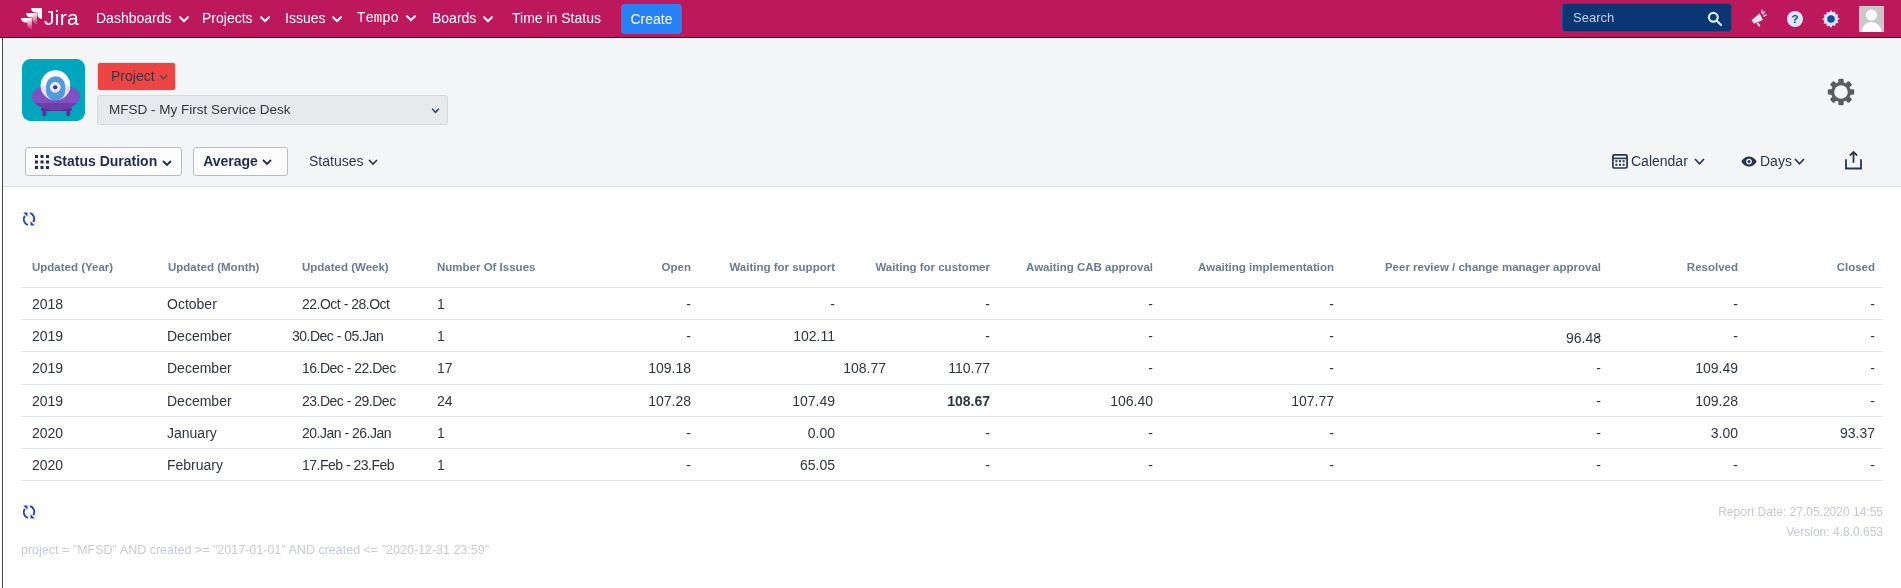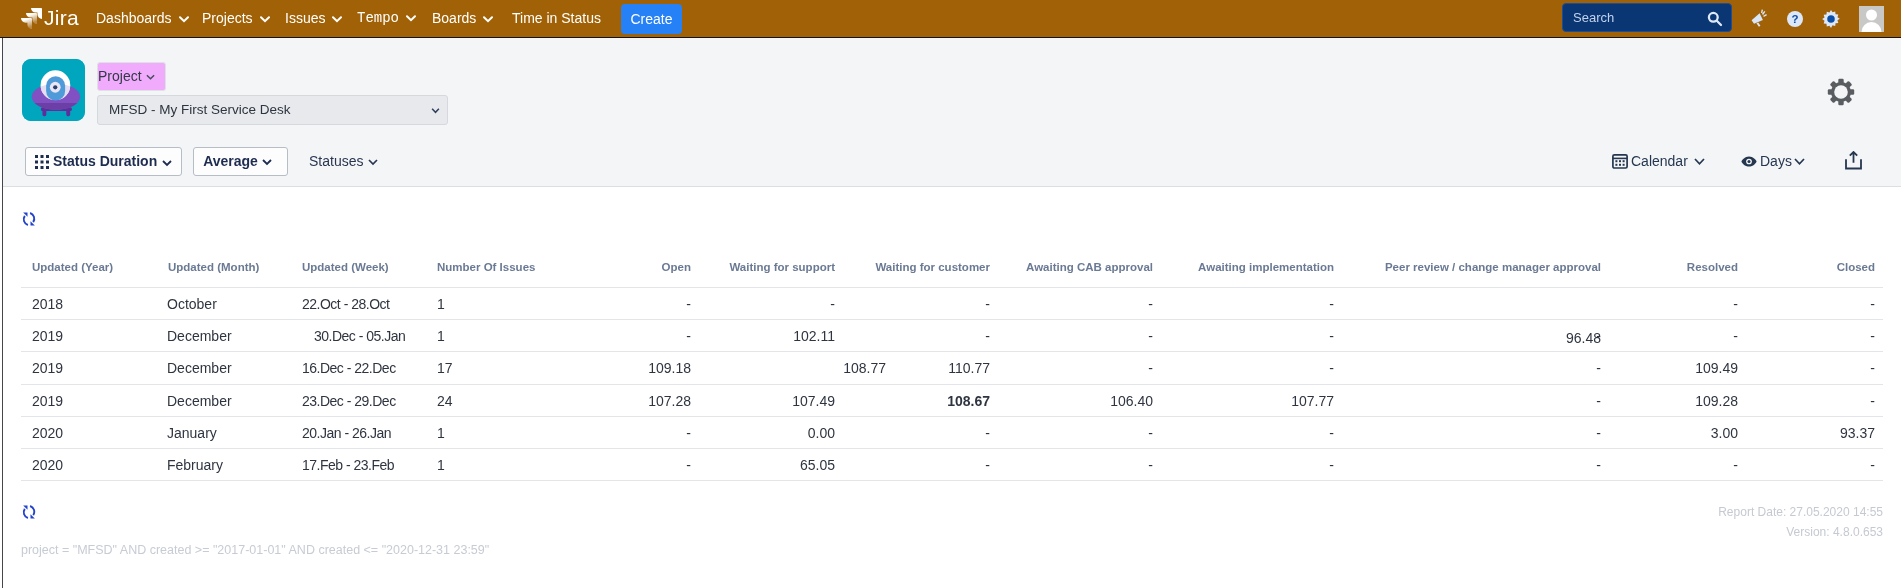--- a/index.html
+++ b/index.html
@@ -2,43 +2,43 @@
 <html><head>
 <meta charset="utf-8">
 <style>
 * { margin:0; padding:0; box-sizing:border-box; }
 html,body { width:1901px; height:588px; overflow:hidden; background:#fff;
   font-family:"Liberation Sans", sans-serif; }
 #page { position:relative; width:1901px; height:588px; }
 
 
 #nav { position:absolute; left:0; top:0; width:1901px; height:38px;
-  background:#a16207; border-bottom:1px solid #131313; }
+  background:#be185d; border-bottom:1px solid #131313; }
 .navitem { position:absolute; top:0; height:37px; line-height:37px; color:#fff;
   font-size:14px; white-space:nowrap; }
 .navchev { display:inline-block; margin-left:7px; }
 #logo { position:absolute; left:21px; top:8px; }
 #logotext { position:absolute; left:44px; top:6px; color:#fff; font-size:21px; font-weight:500; letter-spacing:0.3px;}
 #createbtn { position:absolute; left:621px; top:4px; width:61px; height:30px;
   background:#2681f7; border-radius:4px; color:#fff; font-size:14px; font-weight:500;
   text-align:center; line-height:30px; }
 #searchbox { position:absolute; left:1562px; top:3px; width:170px; height:29px;
   background:#0a3674; border:1px solid #1c4d96; border-radius:4px; }
 #searchbox .ph { position:absolute; left:10px; top:6px; font-size:13px; color:#c3d2ea; }
 #avatarbox { position:absolute; left:1859px; top:6px; width:25px; height:26px; background:#c8c8c6; }
 
 
 #greysec { position:absolute; left:3px; top:38px; width:1898px; height:149px;
   background:#f4f5f7; border-bottom:1px solid #dcdee2; }
 #leftline { position:absolute; left:1.5px; top:38px; width:1.7px; height:550px; background:#43464c; }
 #pavatar { position:absolute; left:18.5px; top:21px; width:63px; height:62px;
   border-radius:9px; background:#00a5be; overflow:hidden; }
-#projbtn { position:absolute; left:94px; top:24px; width:69px; height:29px;
-  background:#f0abfc; border:1px solid #dfe1e5; border-radius:3px;
-  font-size:14px; color:#323a47; line-height:27px; }
+#projbtn { position:absolute; left:94px; top:24px; width:79px; height:29px;
+  background:#ef4444; border:1px solid #dfe1e5; border-radius:3px;
+  font-size:14px; color:#323a47; line-height:27px; padding-left:13px; }
 #projsel { position:absolute; left:94px; top:57px; width:351px; height:30px;
   background:#e7e9ec; border:1px solid #d5d8dd; border-radius:3px;
   font-size:13.5px; color:#2e3540; line-height:28px; padding-left:11px; }
 #gearbig { position:absolute; left:1824px; top:40px; }
 
 
 .toolbtn { position:absolute; top:109px; height:29px; background:#fdfdfd;
   border:1px solid #b7bdc6; border-radius:3px; color:#1e2c50; font-weight:bold;
   font-size:14px; line-height:27px; }
 #tb1 { left:22px; width:157px; padding-left:27px; }
@@ -270,21 +270,21 @@
       <div class="dcell" style="right:1066px;top:296.0px;">-</div>
       <div class="dcell" style="right:911px;top:296.0px;">-</div>
       <div class="dcell" style="right:748px;top:296.0px;">-</div>
       <div class="dcell" style="right:567px;top:296.0px;">-</div>
       <div class="dcell" style="right:300px;top:296.0px;margin-top:34px;">96.48</div>
       <div class="dcell" style="right:163px;top:296.0px;">-</div>
       <div class="dcell" style="right:26px;top:296.0px;">-</div>
       <div class="rline" style="top:319px;"></div>
       <div class="dcell" style="left:32px;top:328.2px;">2019</div>
       <div class="dcell" style="left:167px;top:328.2px;">December</div>
-      <div class="dcell" style="left:314px;top:328.2px;letter-spacing:-0.5px;">30.Dec - 05.Jan</div>
+      <div class="dcell" style="left:292px;top:328.2px;letter-spacing:-0.5px;">30.Dec - 05.Jan</div>
       <div class="dcell" style="left:437px;top:328.2px;">1</div>
       <div class="dcell" style="right:1210px;top:328.2px;">-</div>
       <div class="dcell" style="right:1066px;top:328.2px;">102.11</div>
       <div class="dcell" style="right:911px;top:328.2px;">-</div>
       <div class="dcell" style="right:748px;top:328.2px;">-</div>
       <div class="dcell" style="right:567px;top:328.2px;">-</div>
       <div class="dcell" style="right:300px;top:328.2px;">-</div>
       <div class="dcell" style="right:163px;top:328.2px;">-</div>
       <div class="dcell" style="right:26px;top:328.2px;">-</div>
       <div class="rline" style="top:351px;"></div>

